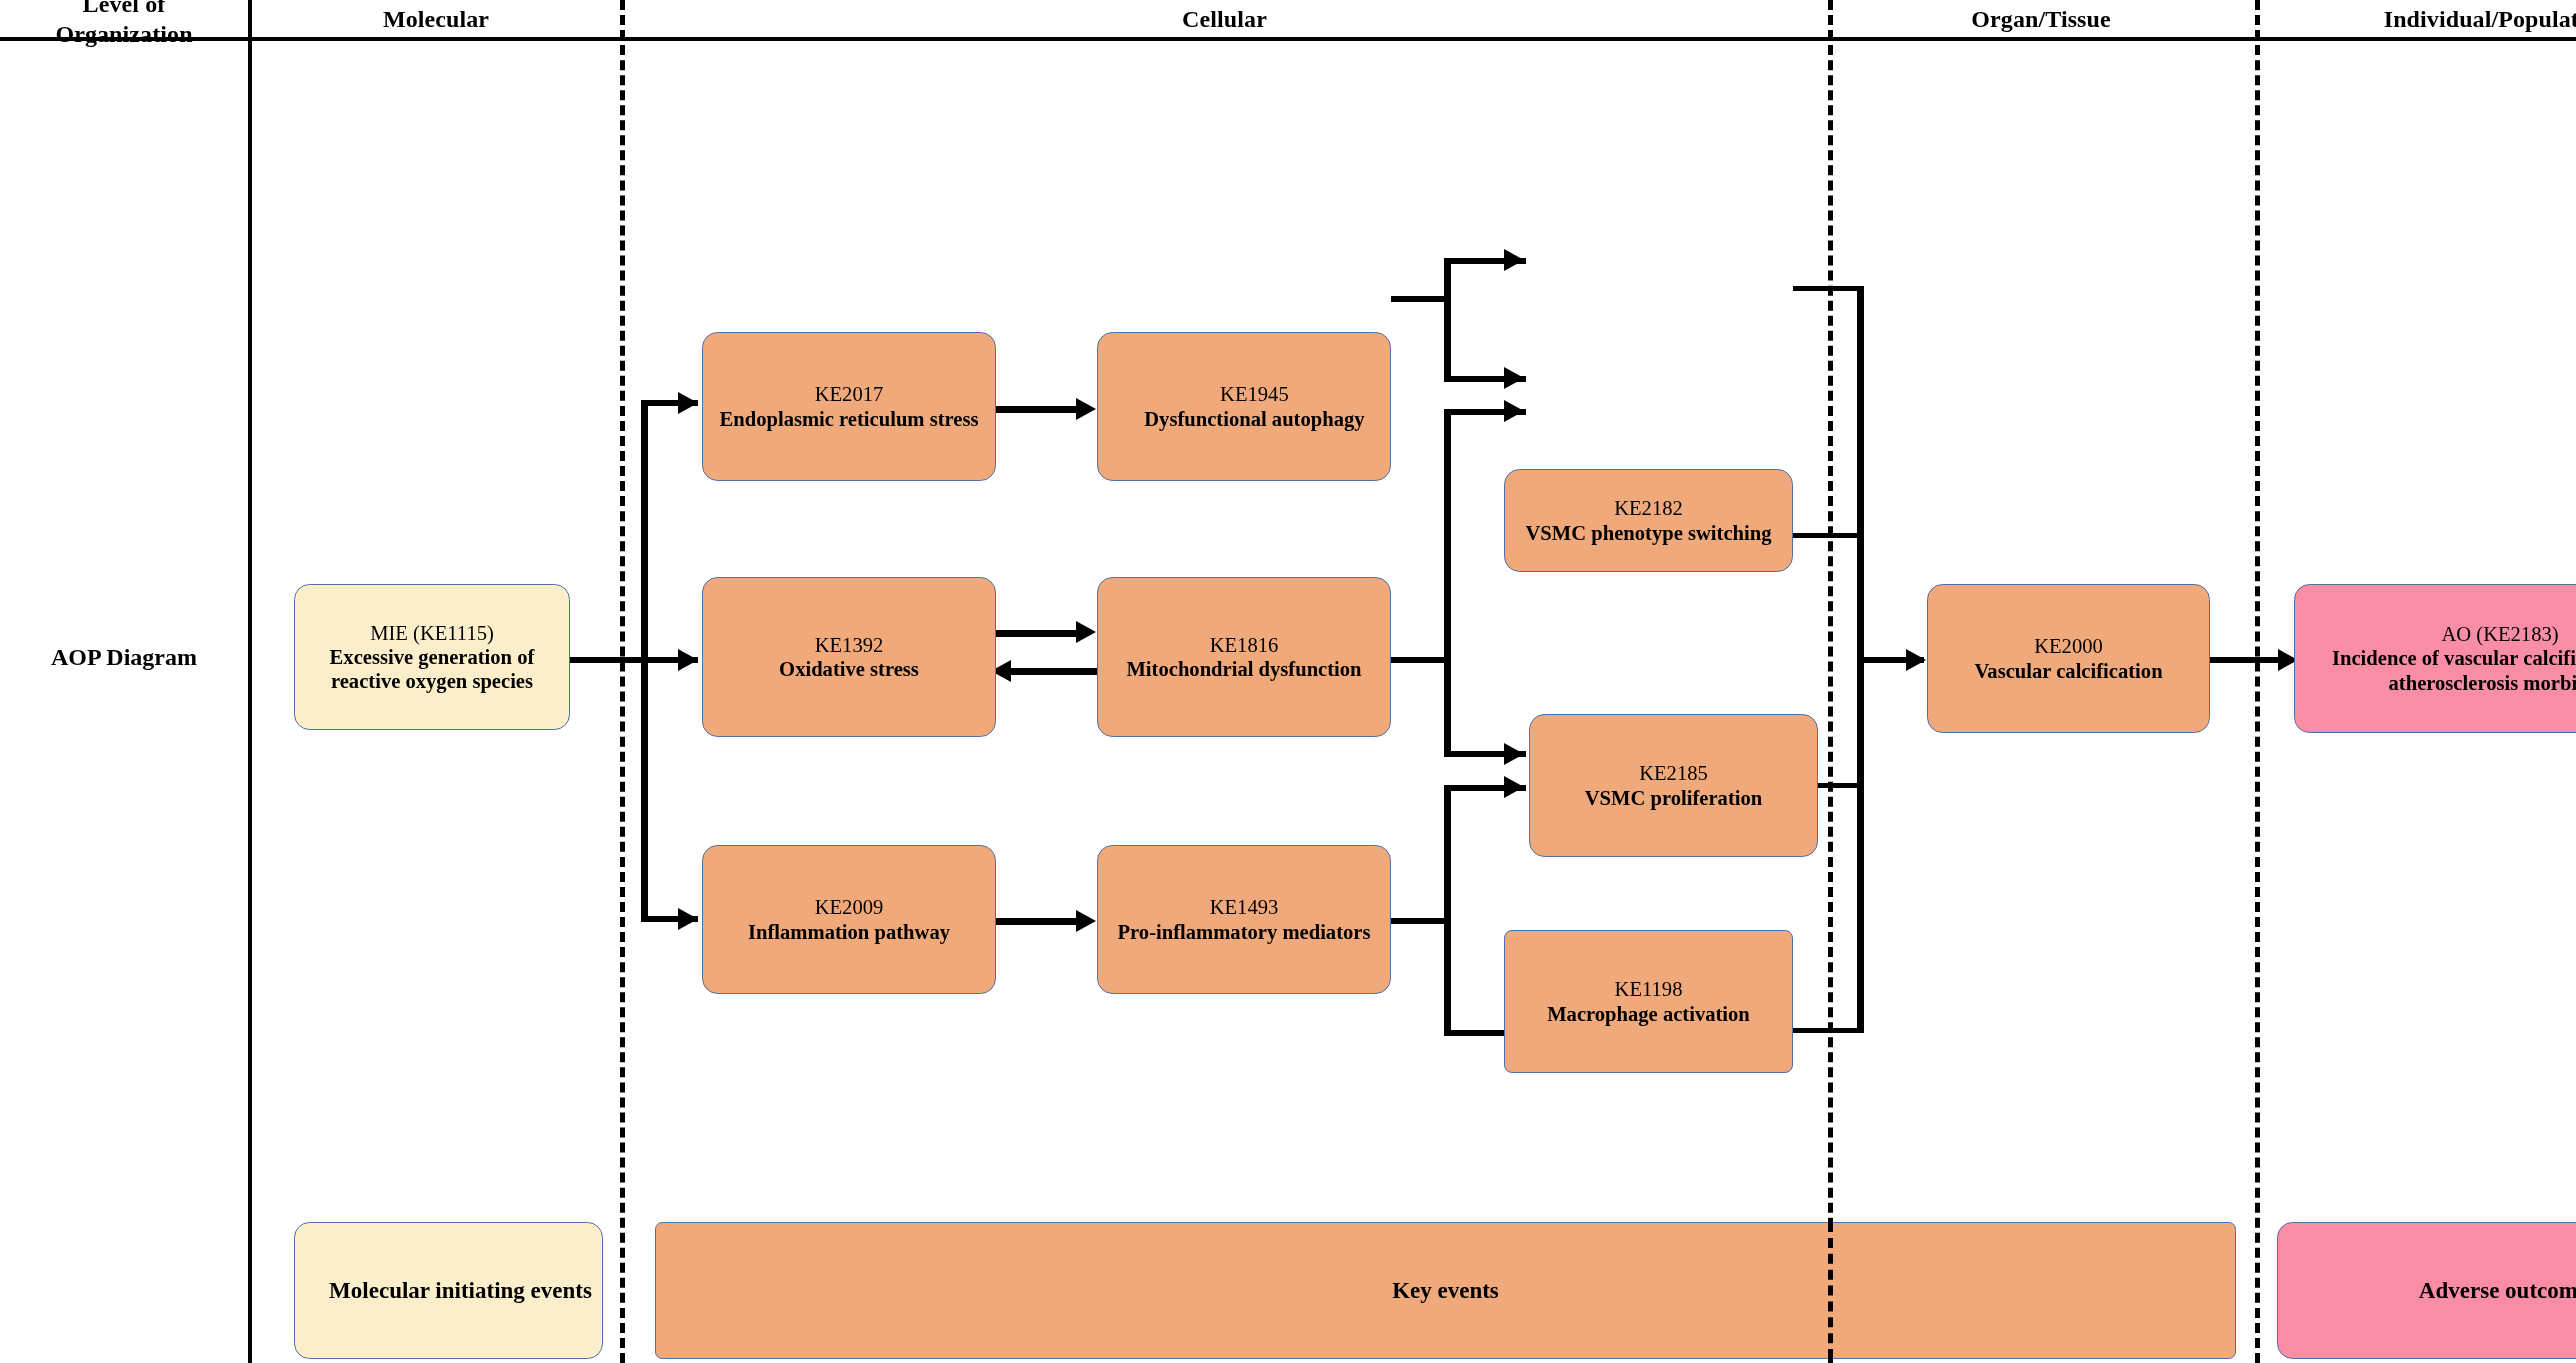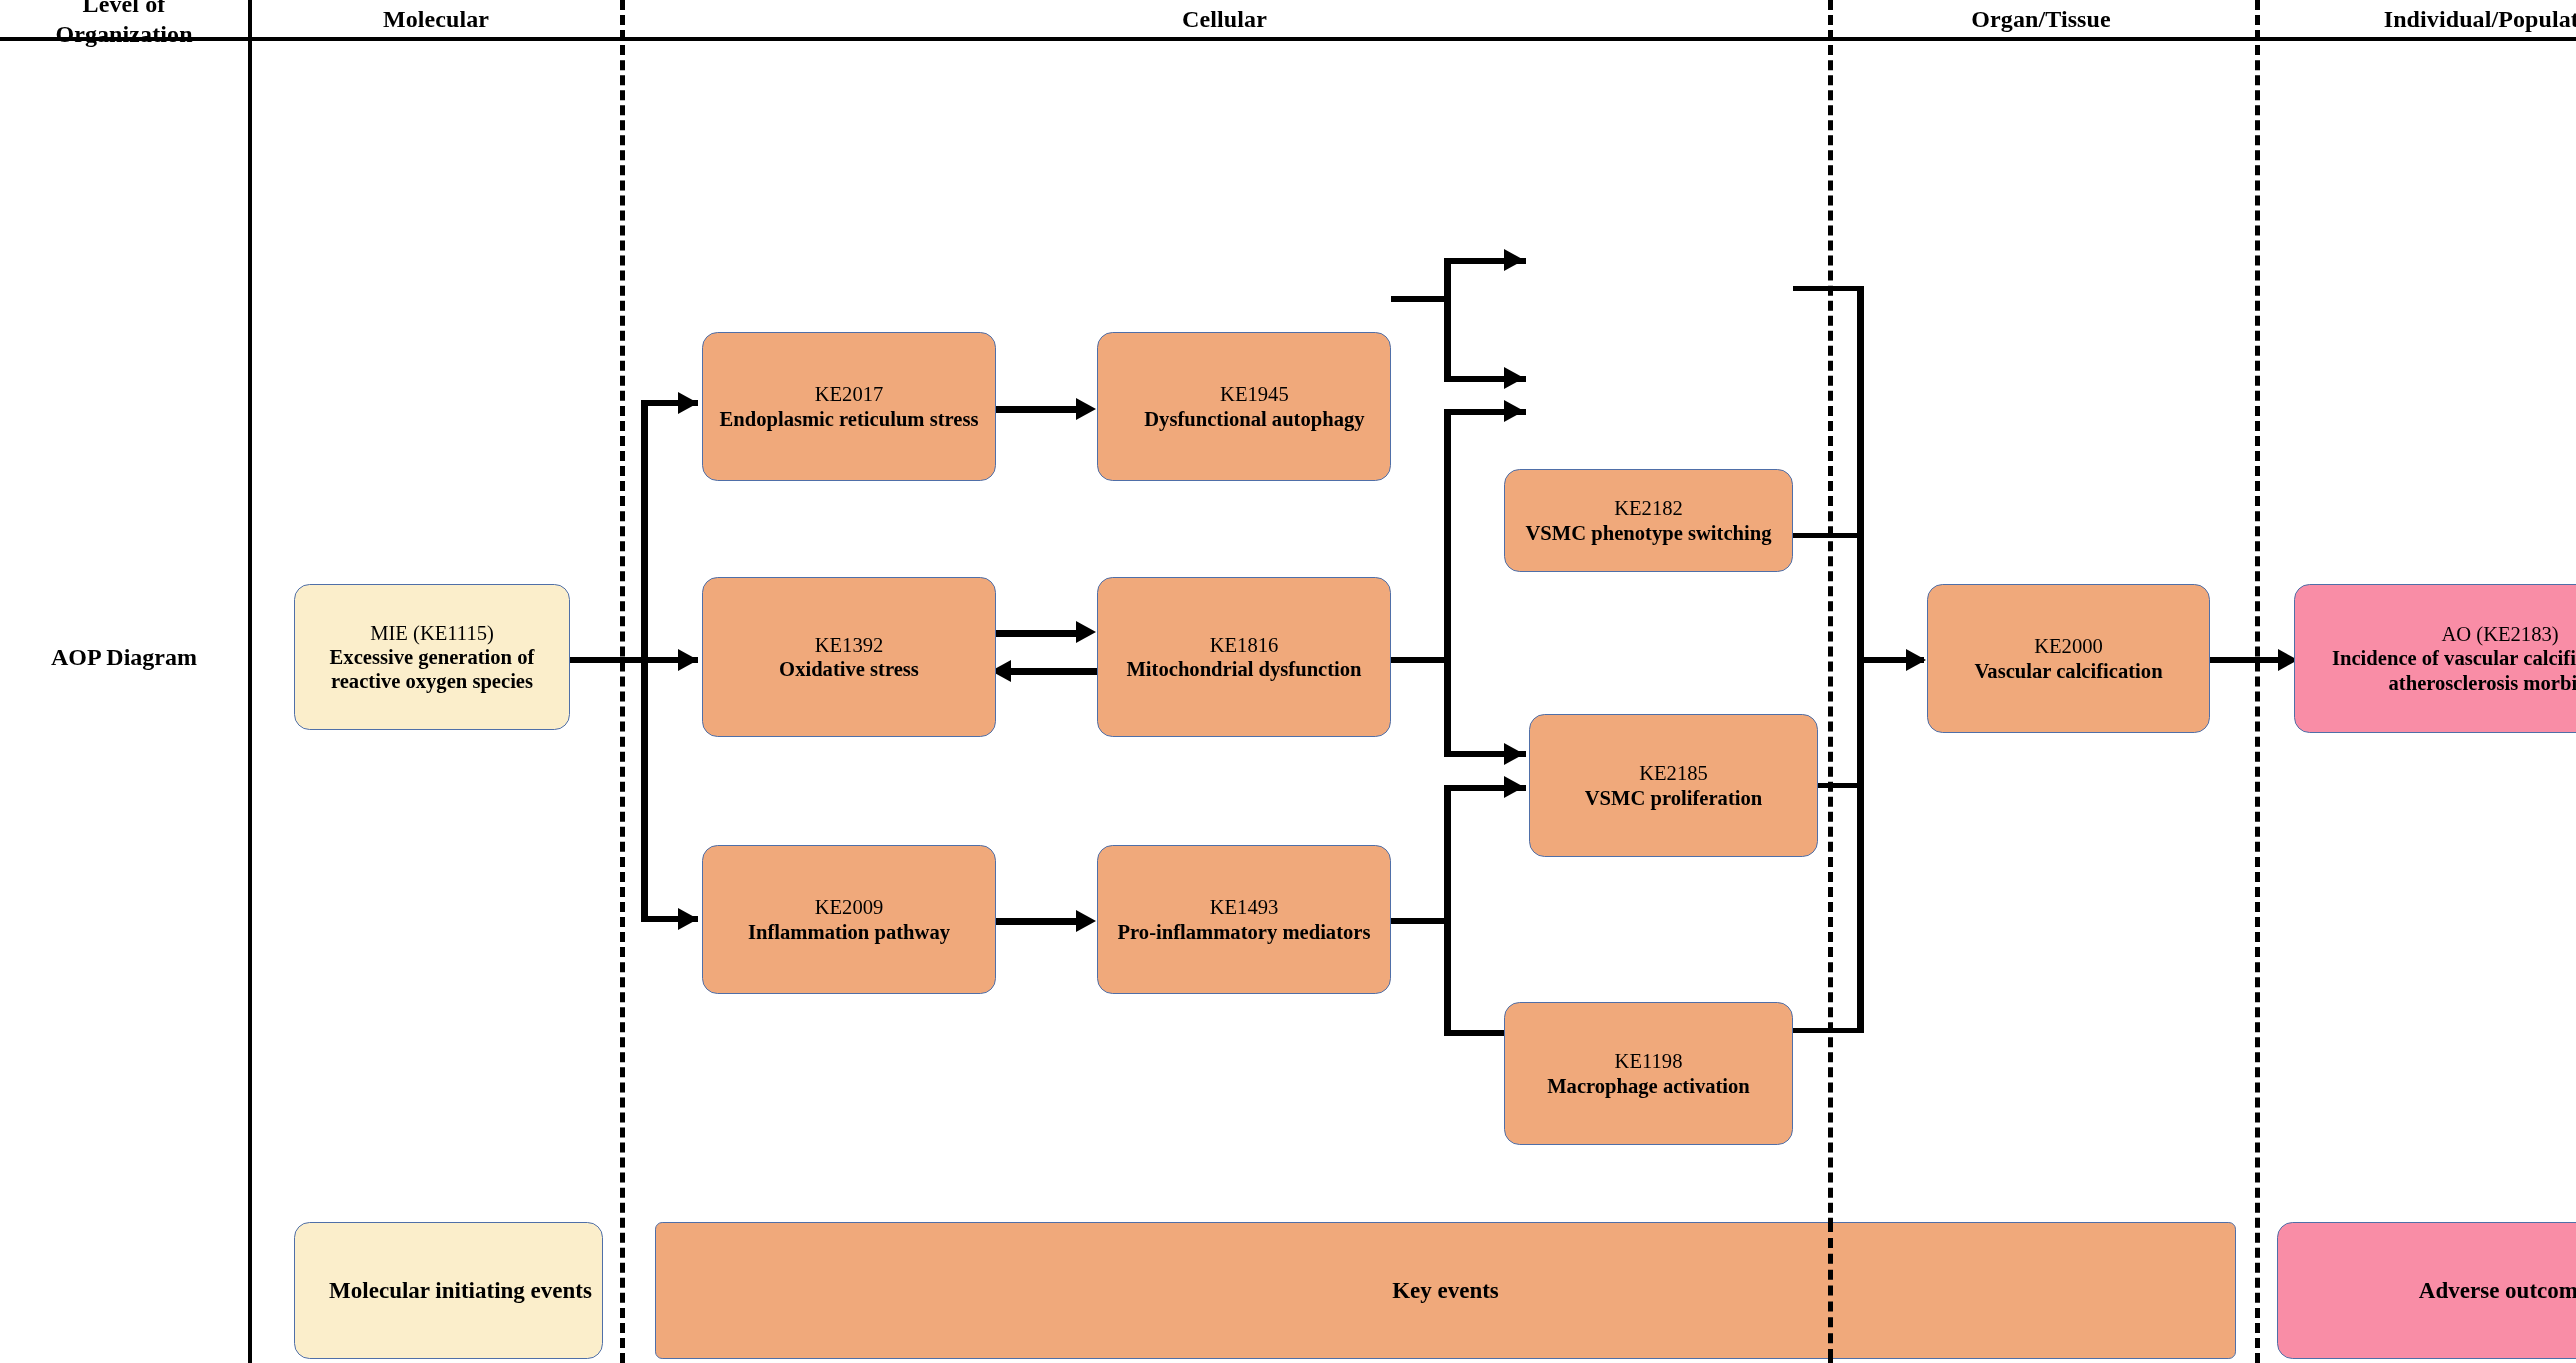--- a/index.html
+++ b/index.html
@@ -198,21 +198,21 @@
   <div class="node ke" style="left:1504px;top:469px;width:289px;height:103px;font-family:Liberation Serif, serif;">
     <span class="ke">KE2182</span>
     <span class="ttl">VSMC phenotype switching</span>
   </div>
 
   <div class="node ke" style="left:1504px;top:714px;width:289px;height:143px;margin-left:25px;">
     <span class="ke">KE2185</span>
     <span class="ttl">VSMC proliferation</span>
   </div>
 
-  <div class="node ke" style="left:1504px;top:1002px;width:289px;height:143px;">
+  <div class="node ke" style="left:1504px;top:930px;width:289px;height:143px;border-radius:8px;">
     <span class="ke">KE1198</span>
     <span class="ttl">Macrophage activation</span>
   </div>
 
   <div class="node ke" style="left:1927px;top:584px;width:283px;height:149px;">
     <span class="ke">KE2000</span>
     <span class="ttl">Vascular calcification</span>
   </div>
 
   <div class="node ao" style="left:2294px;top:584px;width:412px;height:149px;">

